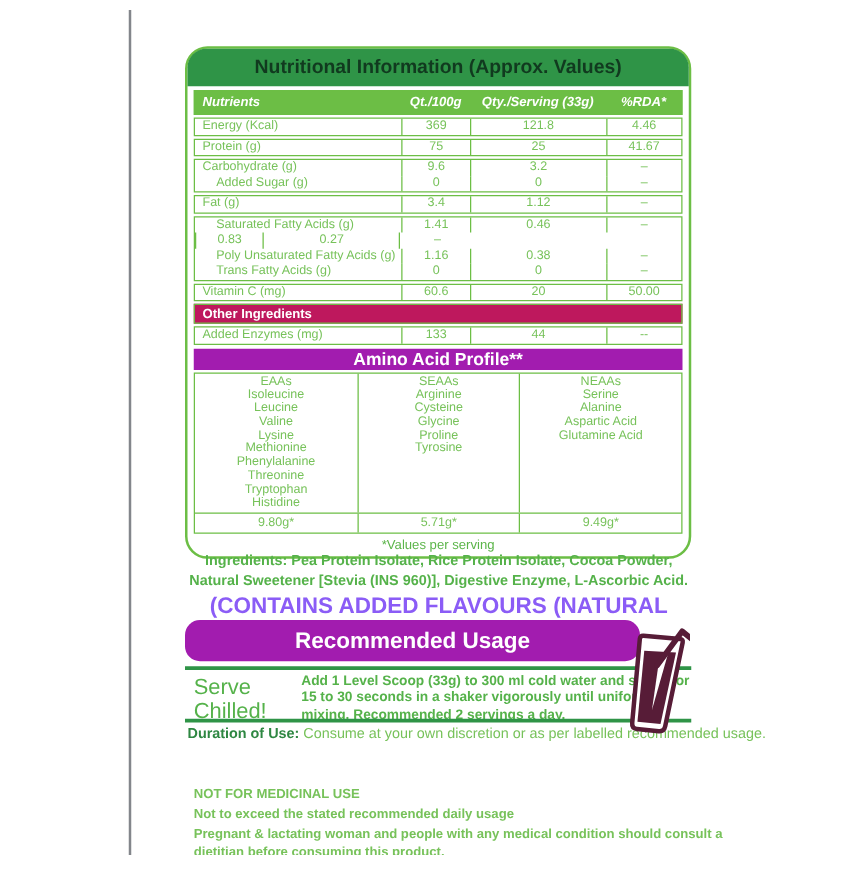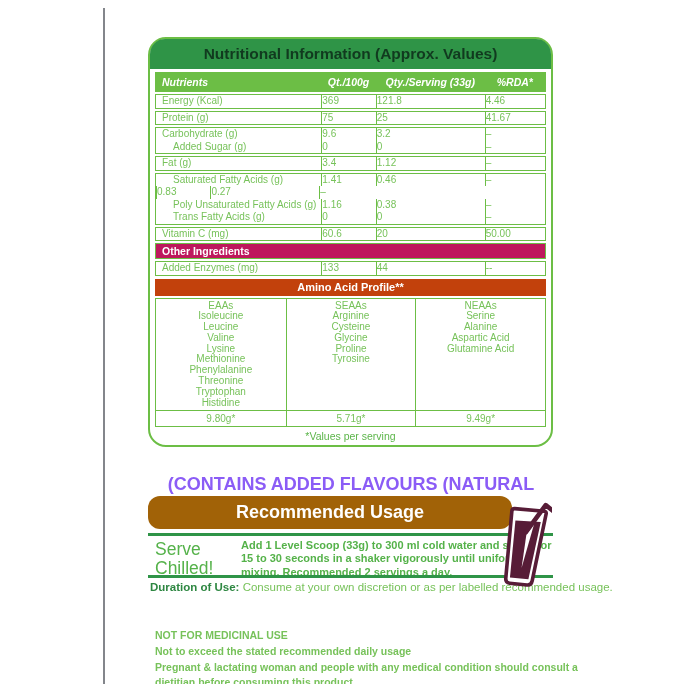--- a/index.html
+++ b/index.html
@@ -14,33 +14,33 @@
   .panel-title{background:#2f9447;color:#113a1f;font-size:15.5px;font-weight:700;
                text-align:center;height:30px;line-height:30px;border-radius:15px 15px 0 0;}
   .panel-body{padding:3px 5px 2px 5px;}
 
   .nrow{display:flex;align-items:stretch;}
   .cell{box-sizing:border-box;}
   .c0{width:42.5%;text-align:left;padding-left:6px;}
   .c1{width:14%;}
   .c2{width:28%;}
   .c3{width:15.5%;}
-  .vc{text-align:left;border-left:1.5px solid #6cbe45;}
+  .vc{text-align:center;border-left:1.5px solid #6cbe45;}
   .indent{padding-left:17px;}
 
   .nutri-header{background:#6cbe45;color:#ffffff;font-weight:700;font-size:10.5px;
                 line-height:12px;padding:3px 0;border:1.5px solid #6cbe45;box-sizing:border-box;font-style:italic;}
   .nutri-header .vc{border-left:none;text-align:center;}
 
   .group{border:1.5px solid #6cbe45;margin-top:2px;font-size:10px;line-height:10.5px;color:#77c25a;}
   .group .cell{padding-top:1px;padding-bottom:1px;}
   .subheader{background:#be185d;border:1.5px solid #6cbe45;color:#fff;font-weight:700;
              font-size:10.5px;line-height:11px;padding:1.5px 6px;margin-top:2px;}
 
-  .amino-bar{background:#c2410c;color:#fff;font-weight:700;font-size:11px;line-height:13px;
+  .amino-bar{background:#a21caf;color:#fff;font-weight:700;font-size:14px;line-height:13px;
              text-align:center;padding:2px 0;margin-top:3px;}
   .amino-box{border:1.5px solid #6cbe45;margin-top:2px;}
   .amino-cols{display:flex;align-items:stretch;}
   .amino-col{width:33.33%;box-sizing:border-box;text-align:center;font-size:10px;
              line-height:10.8px;color:#77c25a;padding:2px 0;}
   .amino-col + .amino-col{border-left:1.5px solid #6cbe45;}
   .amino-totals{display:flex;border-top:1.5px solid #6cbe45;}
   .amino-total{width:33.33%;box-sizing:border-box;text-align:center;font-size:10px;
                color:#77c25a;padding:2px 0 1.5px 0;}
   .amino-total + .amino-total{border-left:1.5px solid #6cbe45;}
@@ -48,21 +48,21 @@
 
   
   .ingredients{position:absolute;left:150px;top:441px;width:402px;margin:0;text-align:center;
                color:#55b24a;font-size:11.5px;font-weight:600;line-height:16px;}
   .ingredients b{font-weight:700;}
   .flavours{position:absolute;left:138px;top:474px;width:426px;margin:0;text-align:center;
             color:#8b5cf6;font-size:18px;font-weight:700;}
 
   
   .usage-bar{position:absolute;left:148px;top:496px;width:364px;height:33px;line-height:33px;
-             background:#a16207;color:#ffffff;font-size:18px;font-weight:700;text-align:center;
+             background:#a21caf;color:#ffffff;font-size:18px;font-weight:700;text-align:center;
              border-radius:12px;box-sizing:border-box;}
   .rule{position:absolute;left:148px;width:405px;height:2.5px;background:#2f9447;}
   .rule-top{top:533px;}
   .rule-bottom{top:575px;}
   .serve{position:absolute;left:155px;top:540px;font-size:17.5px;line-height:18.5px;
          color:#55b24a;font-weight:500;}
   .instructions{position:absolute;left:241px;top:539px;width:314px;font-size:11px;
                 line-height:13.3px;color:#55b24a;font-weight:700;}
   .duration{position:absolute;left:150px;top:581px;margin:0;font-size:11.5px;color:#77c25a;}
   .duration b{color:#2e8742;font-weight:700;}
@@ -210,20 +210,21 @@
             <div class="amino-total">9.80g*</div>
             <div class="amino-total">5.71g*</div>
             <div class="amino-total">9.49g*</div>
           </div>
       </div>
 
       <div class="footnote">*Values per serving</div>
     </div>
   </section>
 
+  <p class="ingredients"><b>Ingredients:</b><span> Pea Protein Isolate, Rice Protein Isolate, Cocoa Powder, Natural Sweetener [Stevia (INS 960)], Digestive Enzyme, L-Ascorbic Acid.</span></p>
 
   <p class="flavours">(CONTAINS ADDED FLAVOURS (NATURAL FLAVOURING SUBSTANCES)</p>
 
   <div class="usage-bar">Recommended Usage</div>
 
   <div class="rule rule-top"></div>
 
   <div class="serve"><span>Serve</span><br><span>Chilled!</span></div>
 
   <div class="instructions">Add 1 Level Scoop (33g) to 300 ml cold water and shake for 15 to 30 seconds in a shaker vigorously until uniform mixing. Recommended 2 servings a day.</div>

